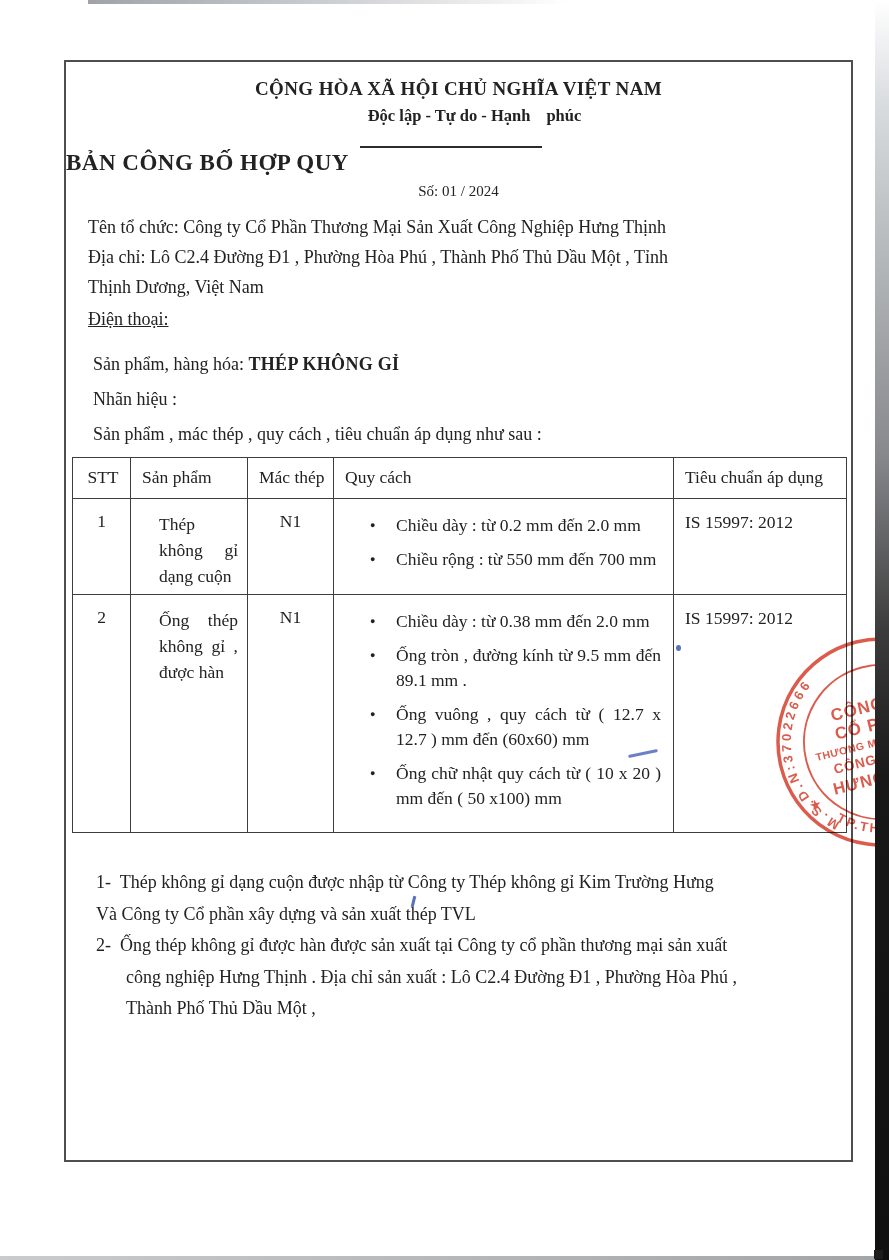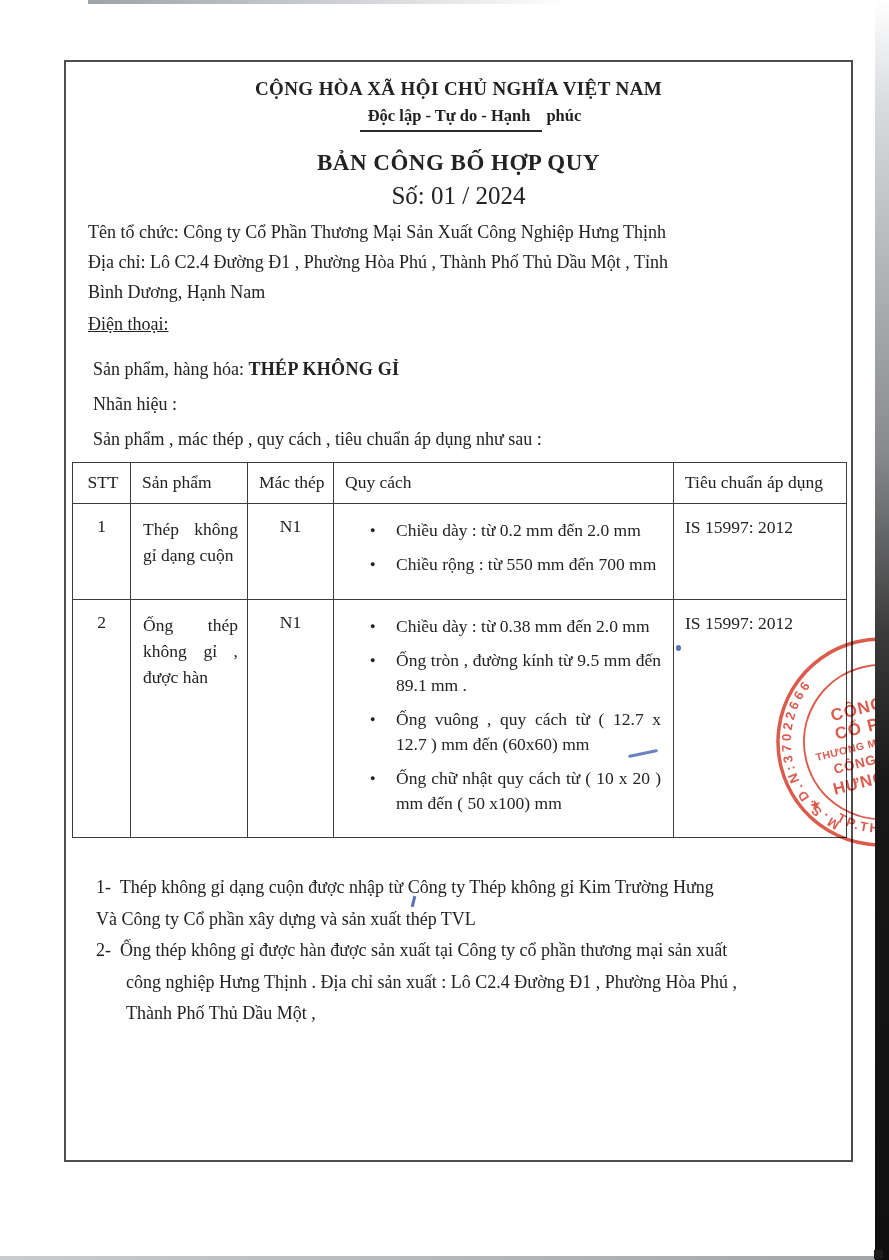--- a/index.html
+++ b/index.html
@@ -18,44 +18,44 @@
   .edge-bottom{position:absolute;left:0;right:0;bottom:0;height:4px;z-index:8;
     background:linear-gradient(to right,#c9ccce 0%,#a2a5a8 100%);}
   .corner-mark{position:absolute;right:6px;bottom:1px;width:9px;height:9px;background:#1d1d1d;z-index:10;}
 
   
   .frame{position:absolute;left:64px;top:60px;width:789px;height:1102px;
     border:2px solid #4e4e4e;box-sizing:border-box;padding-top:15px;}
 
   .nat1{text-align:center;font-weight:bold;font-size:19px;line-height:24px;letter-spacing:.4px;}
   .nat2{text-align:center;font-weight:bold;font-size:16.5px;line-height:24px;margin-top:3px;}
-  .nat2 .motto-u{border-bottom:2px solid #2b2b2b;padding:0 12px 5px 8px;margin-left:24px;}
+  .nat2 .motto-u{border-bottom:2px solid #2b2b2b;padding:0 12px 21px 8px;margin-left:24px;}
   .nat2 .motto-tail{margin-left:4px;}
 
-  .title{text-align:center;font-weight:bold;font-size:23px;line-height:30px;margin-top:20px;letter-spacing:.5px;}
-  .docnum{text-align:center;font-size:25px;line-height:26px;margin-top:5px;}
+  .title{text-align:left;font-weight:bold;font-size:23px;line-height:30px;margin-top:20px;letter-spacing:.5px;}
+  .docnum{text-align:center;font-size:15px;line-height:26px;}
 
   .org{margin:8px 56px 0 22px;font-size:18px;line-height:30px;}
   .phone{margin:2px 56px 15px 22px;font-size:18px;line-height:30px;text-decoration:underline;}
   .prod{margin:8px 40px 0 27px;font-size:18px;line-height:30px;}
   .prod b{letter-spacing:.3px;}
   .brand{margin:5px 40px 0 27px;font-size:18px;line-height:30px;}
   .intro{margin:5px 40px 0 27px;font-size:18px;line-height:30px;}
 
   
   table.spec-table{border-collapse:collapse;table-layout:fixed;width:774px;
     margin:8px 0 0 6px;font-size:17.5px;}
   .spec-table th,.spec-table td{border:1.5px solid #3d3d3d;vertical-align:top;}
   .spec-table th{font-weight:normal;text-align:left;padding:9px 8px 8px 11px;}
   .spec-table th.c-stt{text-align:center;padding-left:3px;padding-right:0;}
   tr.thead{height:41px;}
   tr.r1{height:96px;}
   tr.r2{height:238px;}
   td.c-stt{text-align:center;padding-top:12px;}
-  td.c-sp{padding:12px 9px 0 12px;text-align:justify;line-height:26px;}
+  td.c-sp{padding:12px 9px 0 28px;text-align:justify;line-height:26px;}
   td.c-mt{text-align:center;padding-top:12px;}
   td.c-qc{padding:5px 10px 8px 0;}
   td.c-tc{padding:13px 6px 0 11px;}
   .spec{display:flex;margin:9px 0 0 36px;}
   .spec .blt{flex:none;width:26px;font-size:9px;line-height:25px;}
   .spec .txt{flex:1;text-align:justify;line-height:25px;padding-right:2px;}
 
   
   .notes{margin:34px 10px 0 30px;font-size:18px;line-height:31.5px;}
   .note-line{white-space:nowrap;}
@@ -87,21 +87,21 @@
     <div class="nat2">
       <span class="motto-u">Độc lập - Tự do - Hạnh</span><span class="motto-tail">phúc</span>
     </div>
 
     <div class="title">BẢN CÔNG BỐ HỢP QUY</div>
     <div class="docnum">Số: 01 / 2024</div>
 
     <div class="org">
       <div>Tên tổ chức: Công ty Cổ Phần Thương Mại Sản Xuất Công Nghiệp Hưng Thịnh</div>
       <div>Địa chỉ: Lô C2.4 Đường Đ1 , Phường Hòa Phú , Thành Phố Thủ Dầu Một , Tỉnh</div>
-      <div>Bình Dương, Hạnh Nam</div>
+      <div>Thịnh Dương, Việt Nam</div>
     </div>
     <div class="phone">Điện thoại:</div>
 
     <div class="prod">
       <span>Sản phẩm, hàng hóa: </span><b>THÉP KHÔNG GỈ</b>
     </div>
     <div class="brand">Nhãn hiệu :</div>
     <div class="intro">Sản phẩm , mác thép , quy cách , tiêu chuẩn áp dụng như sau :</div>
 
     <table class="spec-table">

